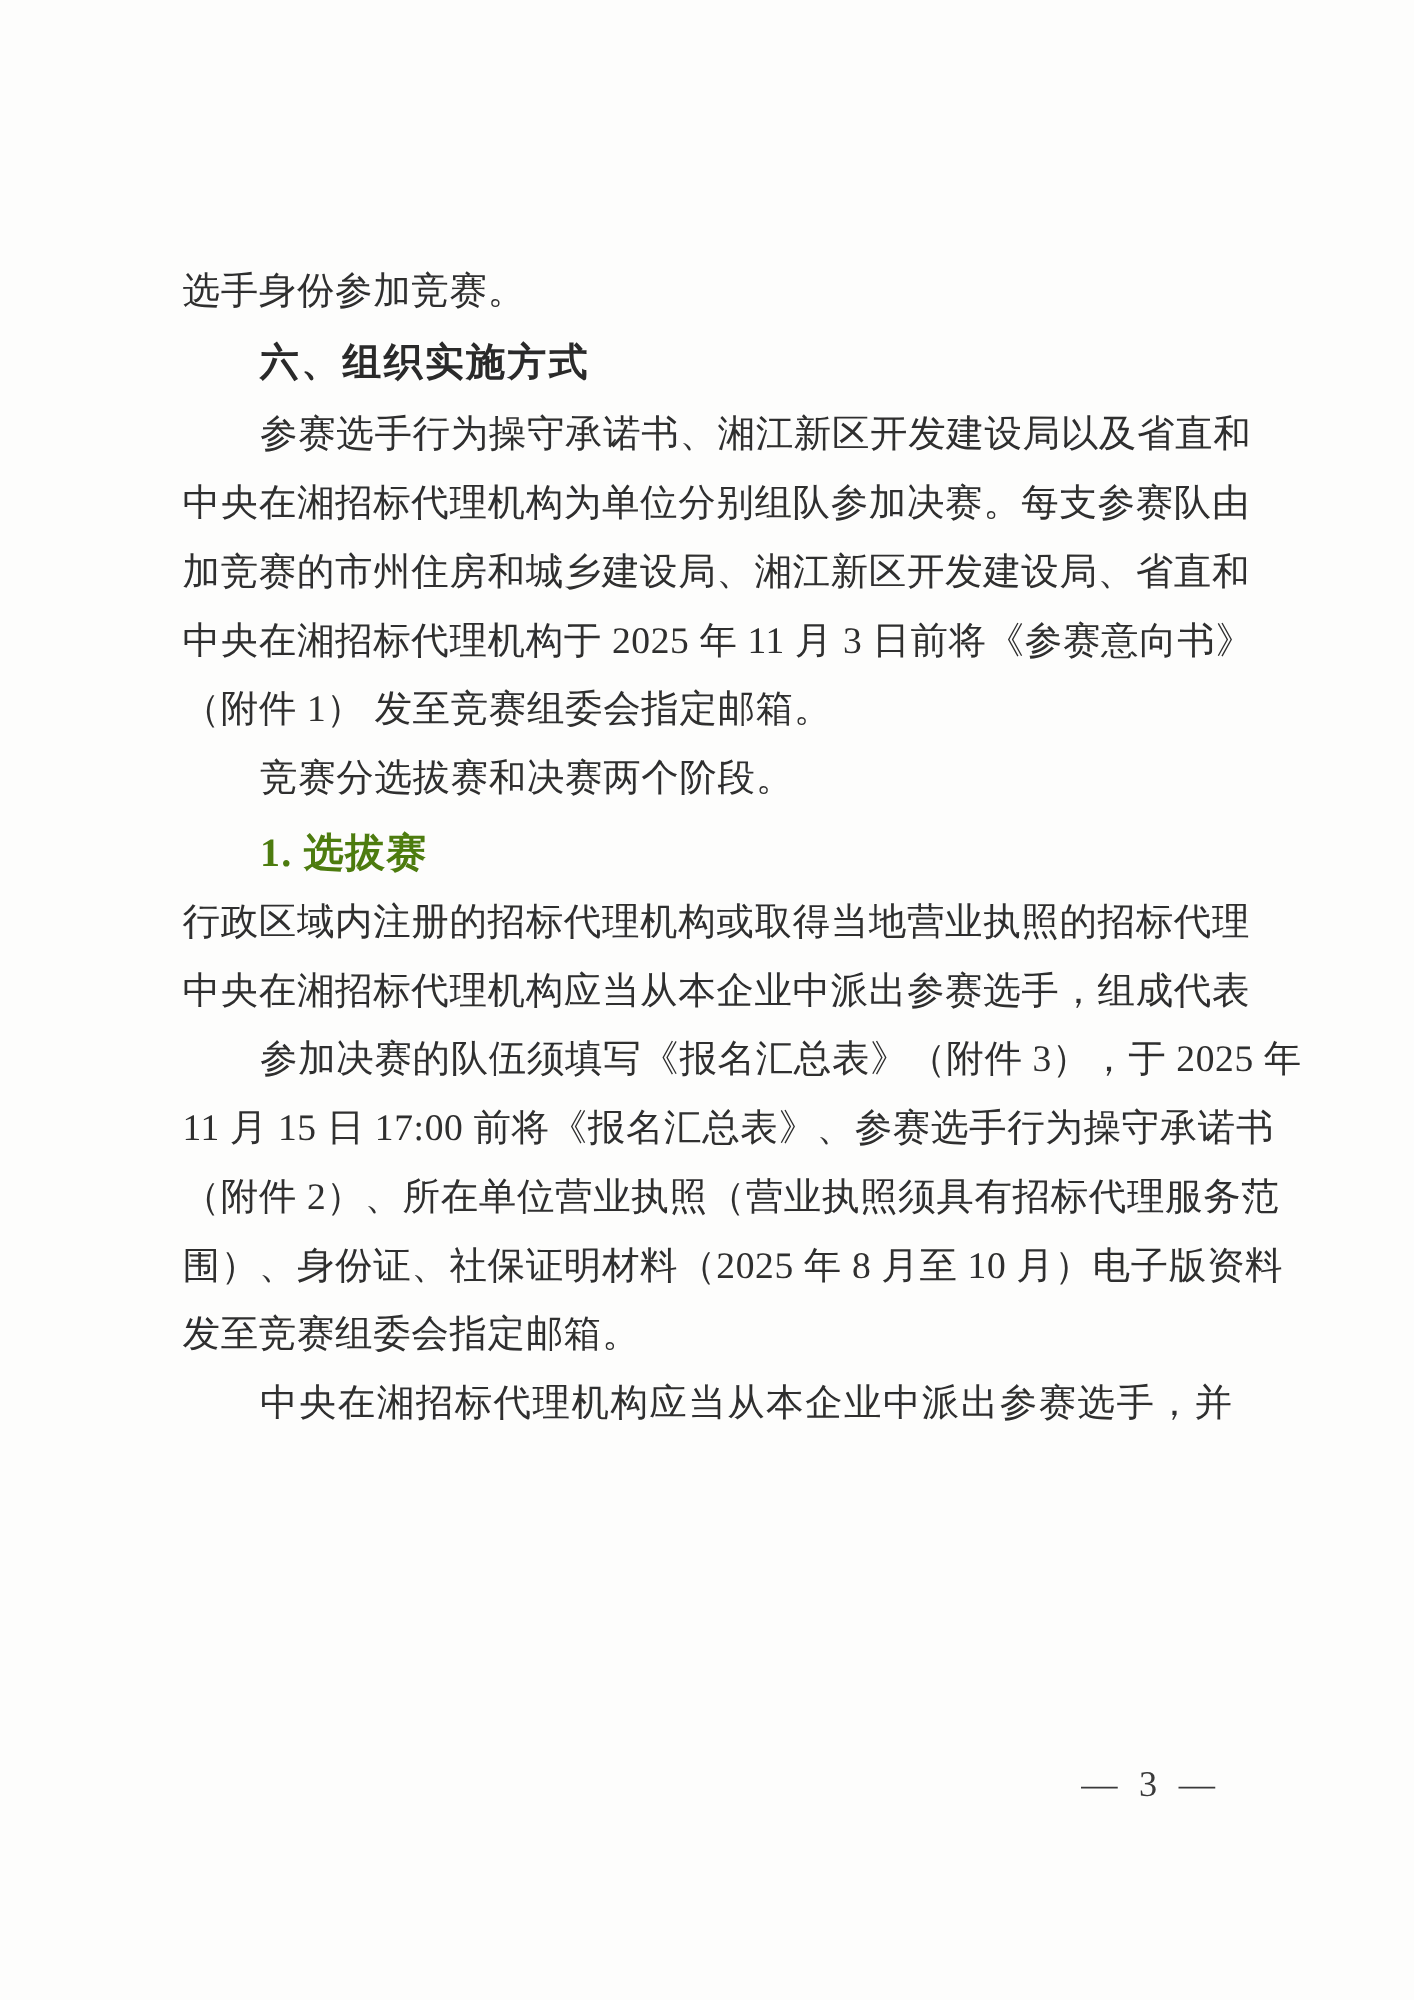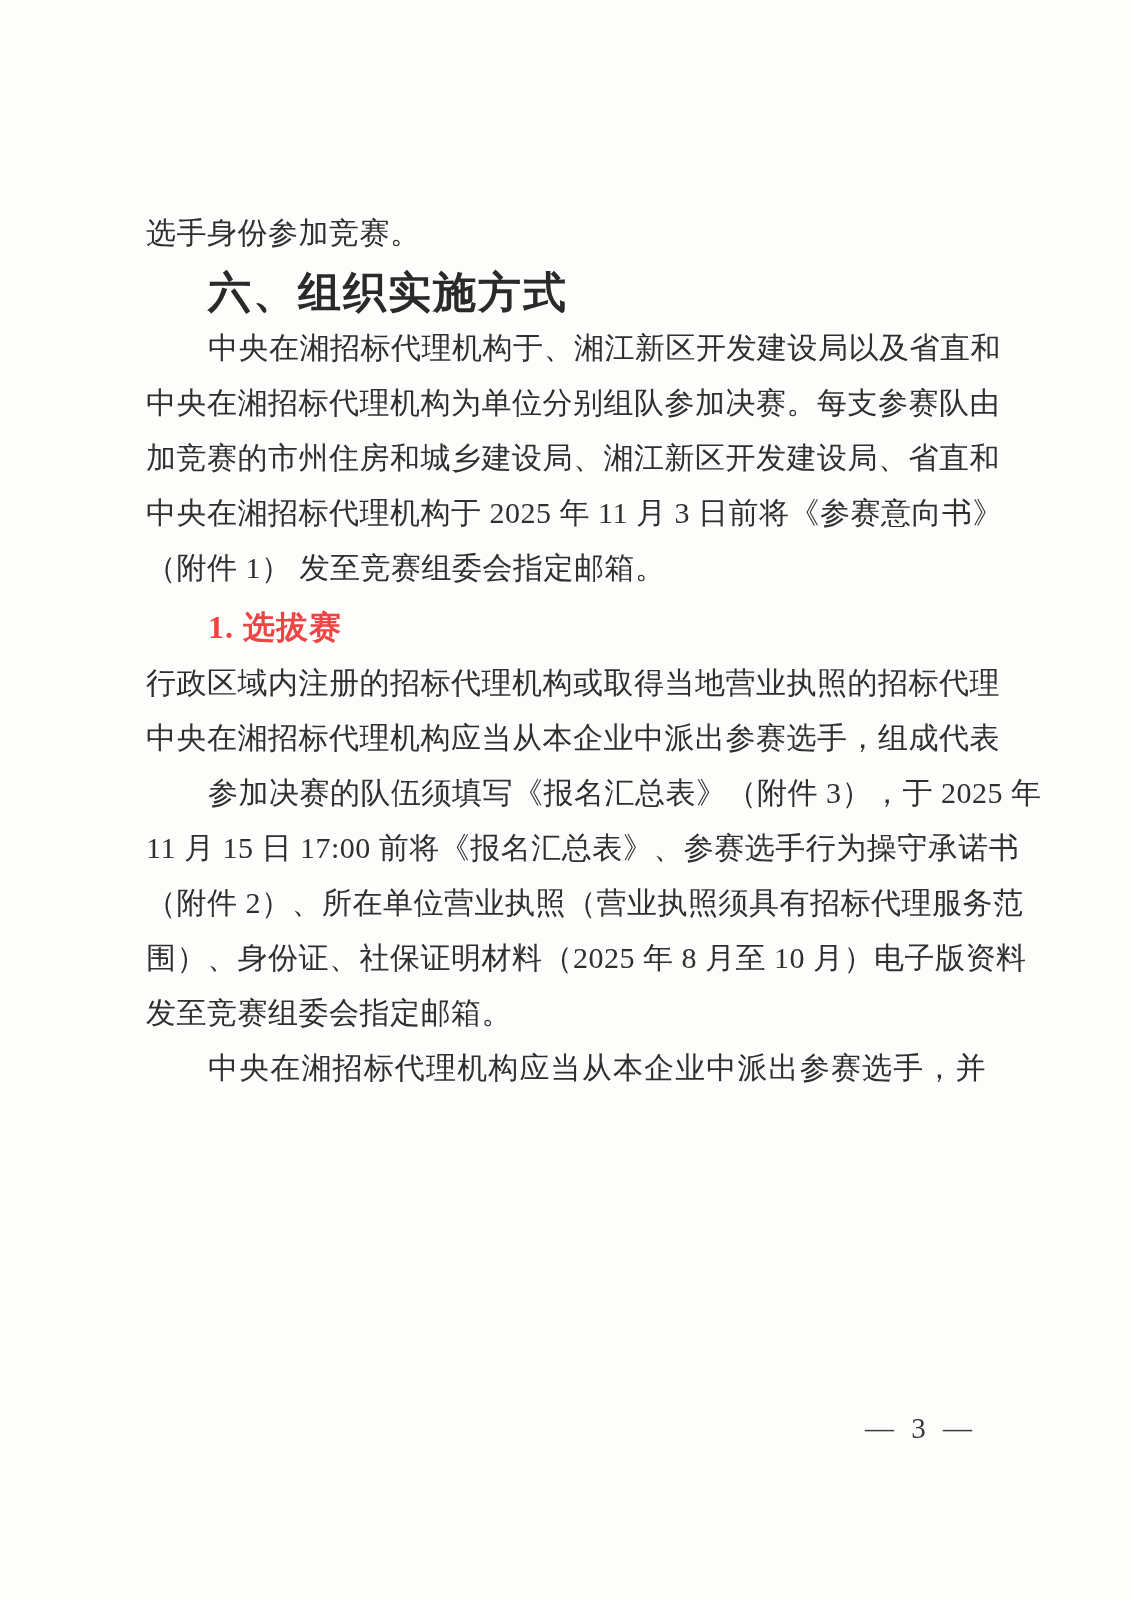--- a/index.html
+++ b/index.html
@@ -31,57 +31,58 @@
     letter-spacing: 0.5px;
   }
   .justify {
     text-align: justify;
     text-align-last: justify;
   }
   .indent {
     text-indent: 62px;
   }
   .h-hei {
-    font-family: Liberation Sans, sans-serif;
+    font-family: Liberation Mono, monospace;
     font-weight: bold;
-    font-size: 43px;
+    font-size: 31px;
     letter-spacing: 2px;
     margin-top: 5px;
     color: #2a2a2a;
   }
   .h-song {
     font-weight: bold;
     font-size: 32px;
     letter-spacing: 1px;
     margin-top: 5px;
-    color: #ef4444;
+    color: #4d7c0f;
   }
   .page-number {
     position: absolute;
     top: 1408px;
     right: 180px;
     height: 40px;
     line-height: 40px;
     font-size: 29px;
     letter-spacing: 5px;
     color: #3a3a3a;
   }
 </style>
 </head>
 <body>
 
 <div class="page">
   <main class="text-block" id="doc-lines">
       <div class="line">选手身份参加竞赛。</div>
       <div class="line h-hei indent">六、组织实施方式</div>
-      <div class="line indent justify">中央在湘招标代理机构于、湘江新区开发建设局以及省直和</div>
+      <div class="line indent justify">参赛选手行为操守承诺书、湘江新区开发建设局以及省直和</div>
       <div class="line justify">中央在湘招标代理机构为单位分别组队参加决赛。每支参赛队由</div>
       <div class="line justify">加竞赛的市州住房和城乡建设局、湘江新区开发建设局、省直和</div>
       <div class="line justify">中央在湘招标代理机构于 2025 年 11 月 3 日前将《参赛意向书》</div>
       <div class="line">（附件 1） 发至竞赛组委会指定邮箱。</div>
+      <div class="line indent">竞赛分选拔赛和决赛两个阶段。</div>
       <div class="line h-song indent">1. 选拔赛</div>
       <div class="line justify">行政区域内注册的招标代理机构或取得当地营业执照的招标代理</div>
       <div class="line justify">中央在湘招标代理机构应当从本企业中派出参赛选手，组成代表</div>
       <div class="line indent justify">参加决赛的队伍须填写《报名汇总表》（附件 3），于 2025 年</div>
       <div class="line justify">11 月 15 日 17:00 前将《报名汇总表》、参赛选手行为操守承诺书</div>
       <div class="line justify">（附件 2）、所在单位营业执照（营业执照须具有招标代理服务范</div>
       <div class="line justify">围）、身份证、社保证明材料（2025 年 8 月至 10 月）电子版资料</div>
       <div class="line">发至竞赛组委会指定邮箱。</div>
       <div class="line indent justify">中央在湘招标代理机构应当从本企业中派出参赛选手，并</div>
     </main>

